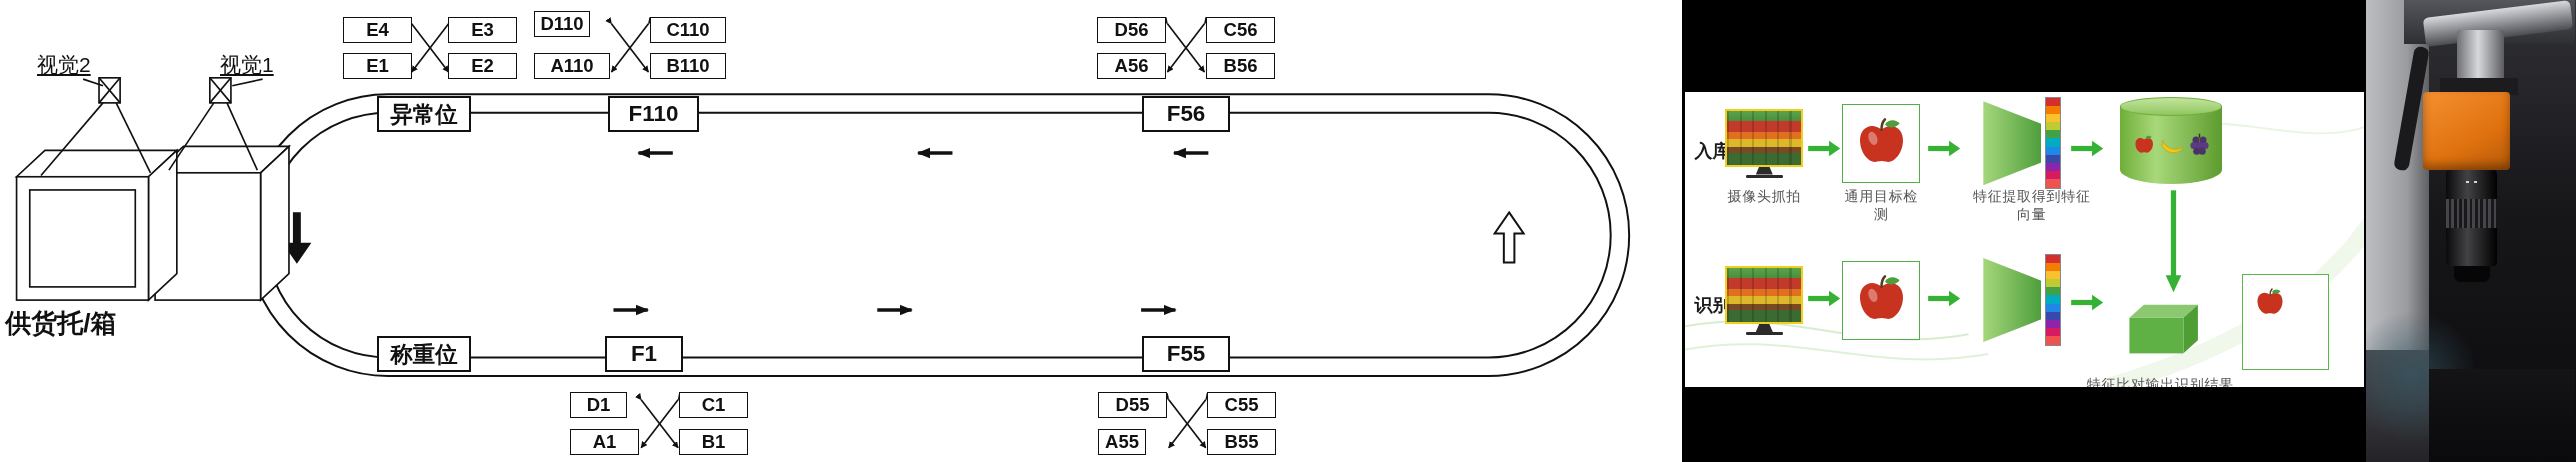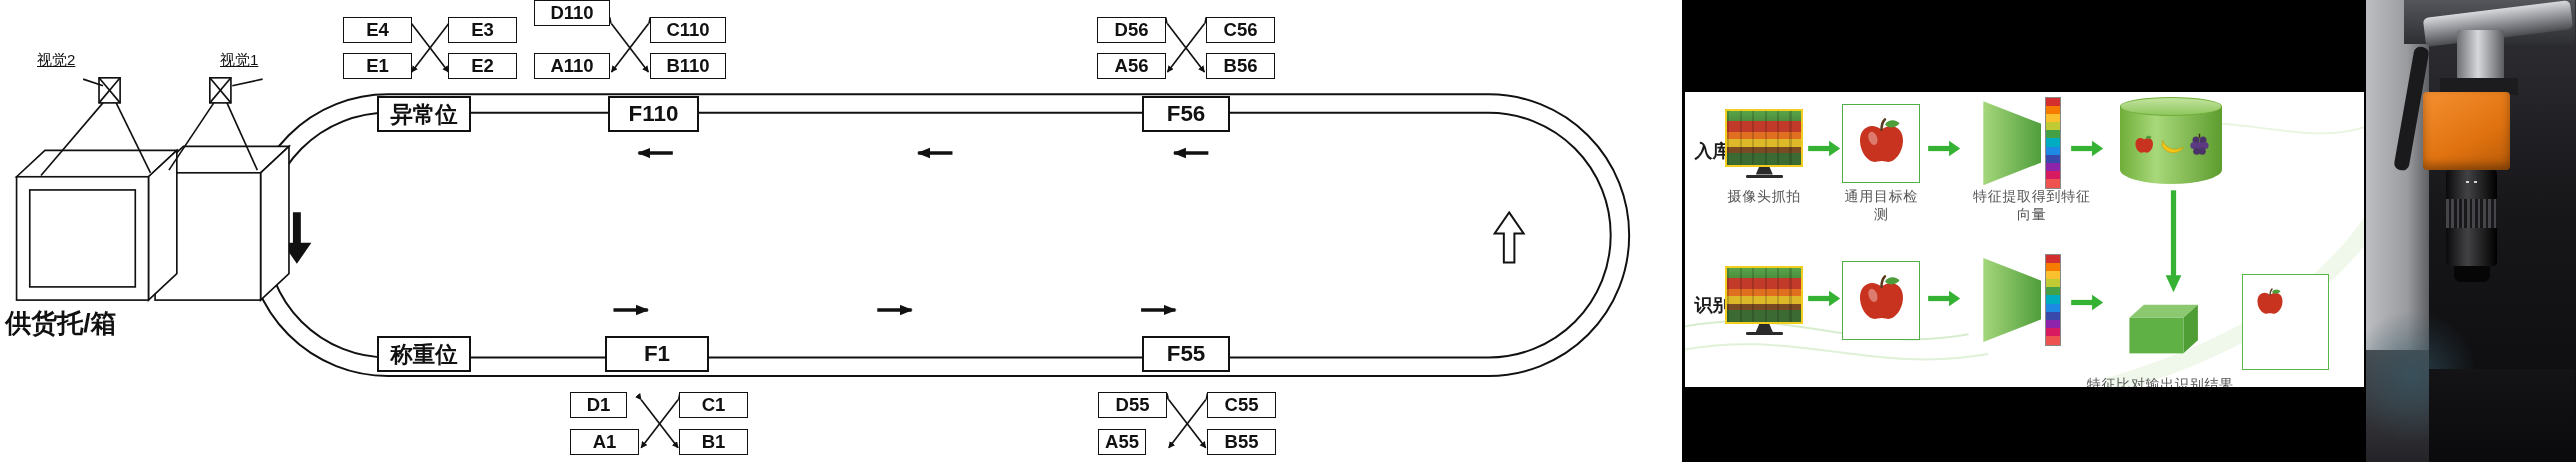--- a/index.html
+++ b/index.html
@@ -9,21 +9,21 @@
   
   #diagram { position:absolute; left:0; top:0; width:1682px; height:463px; background:#fff; }
   #diagram svg.base { position:absolute; left:0; top:0; }
   .trk { fill:none; stroke:#111; stroke-width:3; }
   .cross { stroke:#111; stroke-width:2.5; marker-start:url(#mS); marker-end:url(#mS); }
   .flow { stroke:#111; stroke-width:5; marker-end:url(#mB); }
   .lblbox { position:absolute; height:26px; border:1.3px solid #111; background:#fff; box-sizing:border-box;
             display:flex; align-items:center; justify-content:center; font-size:18.5px; font-weight:600; }
   .stbox  { position:absolute; height:36px; border:2px solid #111; background:#fff; box-sizing:border-box;
             display:flex; align-items:center; justify-content:center; font-size:22.4px; font-weight:700; }
-  .capt-label { position:absolute; font-size:15px; text-decoration:underline; }
+  .capt-label { position:absolute; font-size:21px; text-decoration:underline; }
   .supply-label { position:absolute; font-size:26px; font-weight:700; }
 
   
   #midblack { position:absolute; left:1682px; top:0; width:685px; height:463px; background:#000; }
   #slide { position:absolute; left:3.3px; top:92px; width:679px; height:295px; background:#fff; overflow:hidden; }
   #slide > * { position:absolute; }
   .deco { left:0; top:0; }
   .stage-label { font-size:18px; font-weight:600; color:#1a1a1a; }
   .monitor { width:78px; }
   .mscreen { height:58px; border:2px solid #f2cf1f; box-sizing:border-box;
@@ -151,29 +151,29 @@
     </svg>
 
     <div class="capt-label" style="left:37px;top:51px">视觉2</div>
     <div class="capt-label" style="left:220px;top:51px">视觉1</div>
     <div class="supply-label" style="left:5.3px;top:306px">供货托/箱</div>
 
     <div class="stbox" style="left:377px;top:96px;width:94px">异常位</div>
     <div class="stbox" style="left:608px;top:96px;width:91px">F110</div>
     <div class="stbox" style="left:1142px;top:96px;width:88px">F56</div>
     <div class="stbox" style="left:377px;top:336px;width:94px">称重位</div>
-    <div class="stbox" style="left:605px;top:336px;width:104px">F1</div>
+    <div class="stbox" style="left:605px;top:336px;width:78px">F1</div>
     <div class="stbox" style="left:1142px;top:336px;width:88px">F55</div>
 
     <div class="lblbox" style="left:343px;top:16.5px;width:69px">E4</div>
     <div class="lblbox" style="left:448px;top:16.5px;width:69px">E3</div>
     <div class="lblbox" style="left:343px;top:53px;width:69px">E1</div>
     <div class="lblbox" style="left:448px;top:53px;width:69px">E2</div>
 
-    <div class="lblbox" style="left:534px;top:0;width:76px">D110</div>
+    <div class="lblbox" style="left:534px;top:11px;width:56px">D110</div>
     <div class="lblbox" style="left:650px;top:16.5px;width:76px">C110</div>
     <div class="lblbox" style="left:534px;top:53px;width:76px">A110</div>
     <div class="lblbox" style="left:650px;top:53px;width:76px">B110</div>
 
     <div class="lblbox" style="left:1097px;top:16.5px;width:69px">D56</div>
     <div class="lblbox" style="left:1206px;top:16.5px;width:69px">C56</div>
     <div class="lblbox" style="left:1097px;top:53px;width:69px">A56</div>
     <div class="lblbox" style="left:1206px;top:53px;width:69px">B56</div>
 
     <div class="lblbox" style="left:570px;top:392px;width:57px">D1</div>

